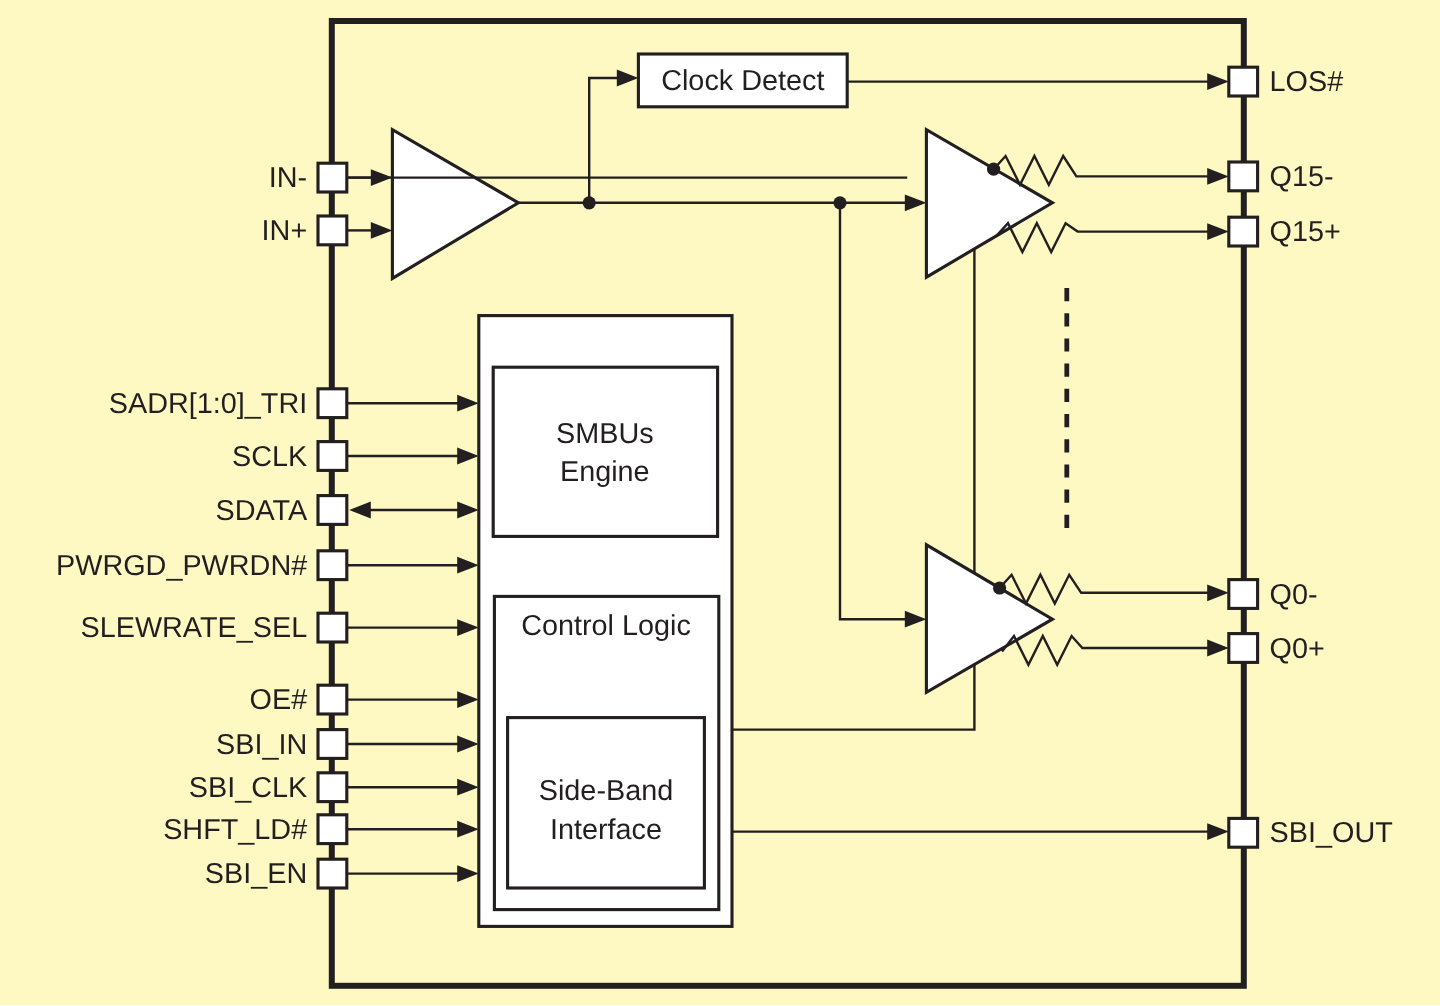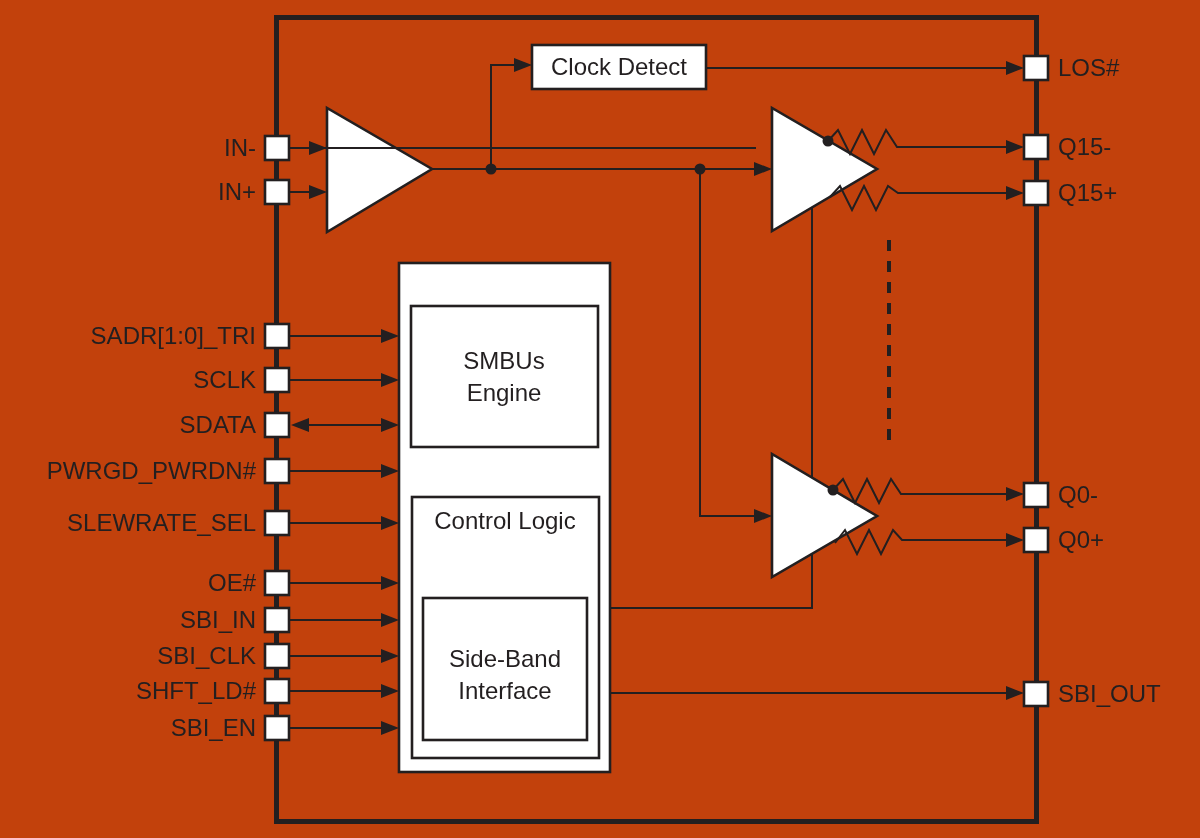--- a/index.html
+++ b/index.html
@@ -1,16 +1,16 @@
 <!DOCTYPE html>
 <html><head>
 <meta charset="utf-8">
 <style>
   html,body{margin:0;padding:0;background:#ffffff;}
-  .stage{position:relative;width:1200px;height:838px;background:#c2410c;overflow:hidden;
+  .stage{position:relative;width:1200px;height:838px;background:#fef9c3;overflow:hidden;
          font-family:"Liberation Sans",sans-serif;}
   svg{display:block;}
   .wire{stroke:#231f20;stroke-width:2;fill:none;}
   .wire-dashed{stroke:#231f20;stroke-width:4;fill:none;stroke-dasharray:11 10;}
   .chip-border{fill:none;stroke:#231f20;stroke-width:5;}
   .box{fill:#ffffff;stroke:#231f20;stroke-width:2.6;}
   .tri{fill:#ffffff;stroke:#231f20;stroke-width:2.6;stroke-linejoin:miter;}
   .pin-sq{fill:#ffffff;stroke:#231f20;stroke-width:2.6;}
   .arrow{fill:#231f20;stroke:none;}
   .dot{fill:#231f20;stroke:none;}

